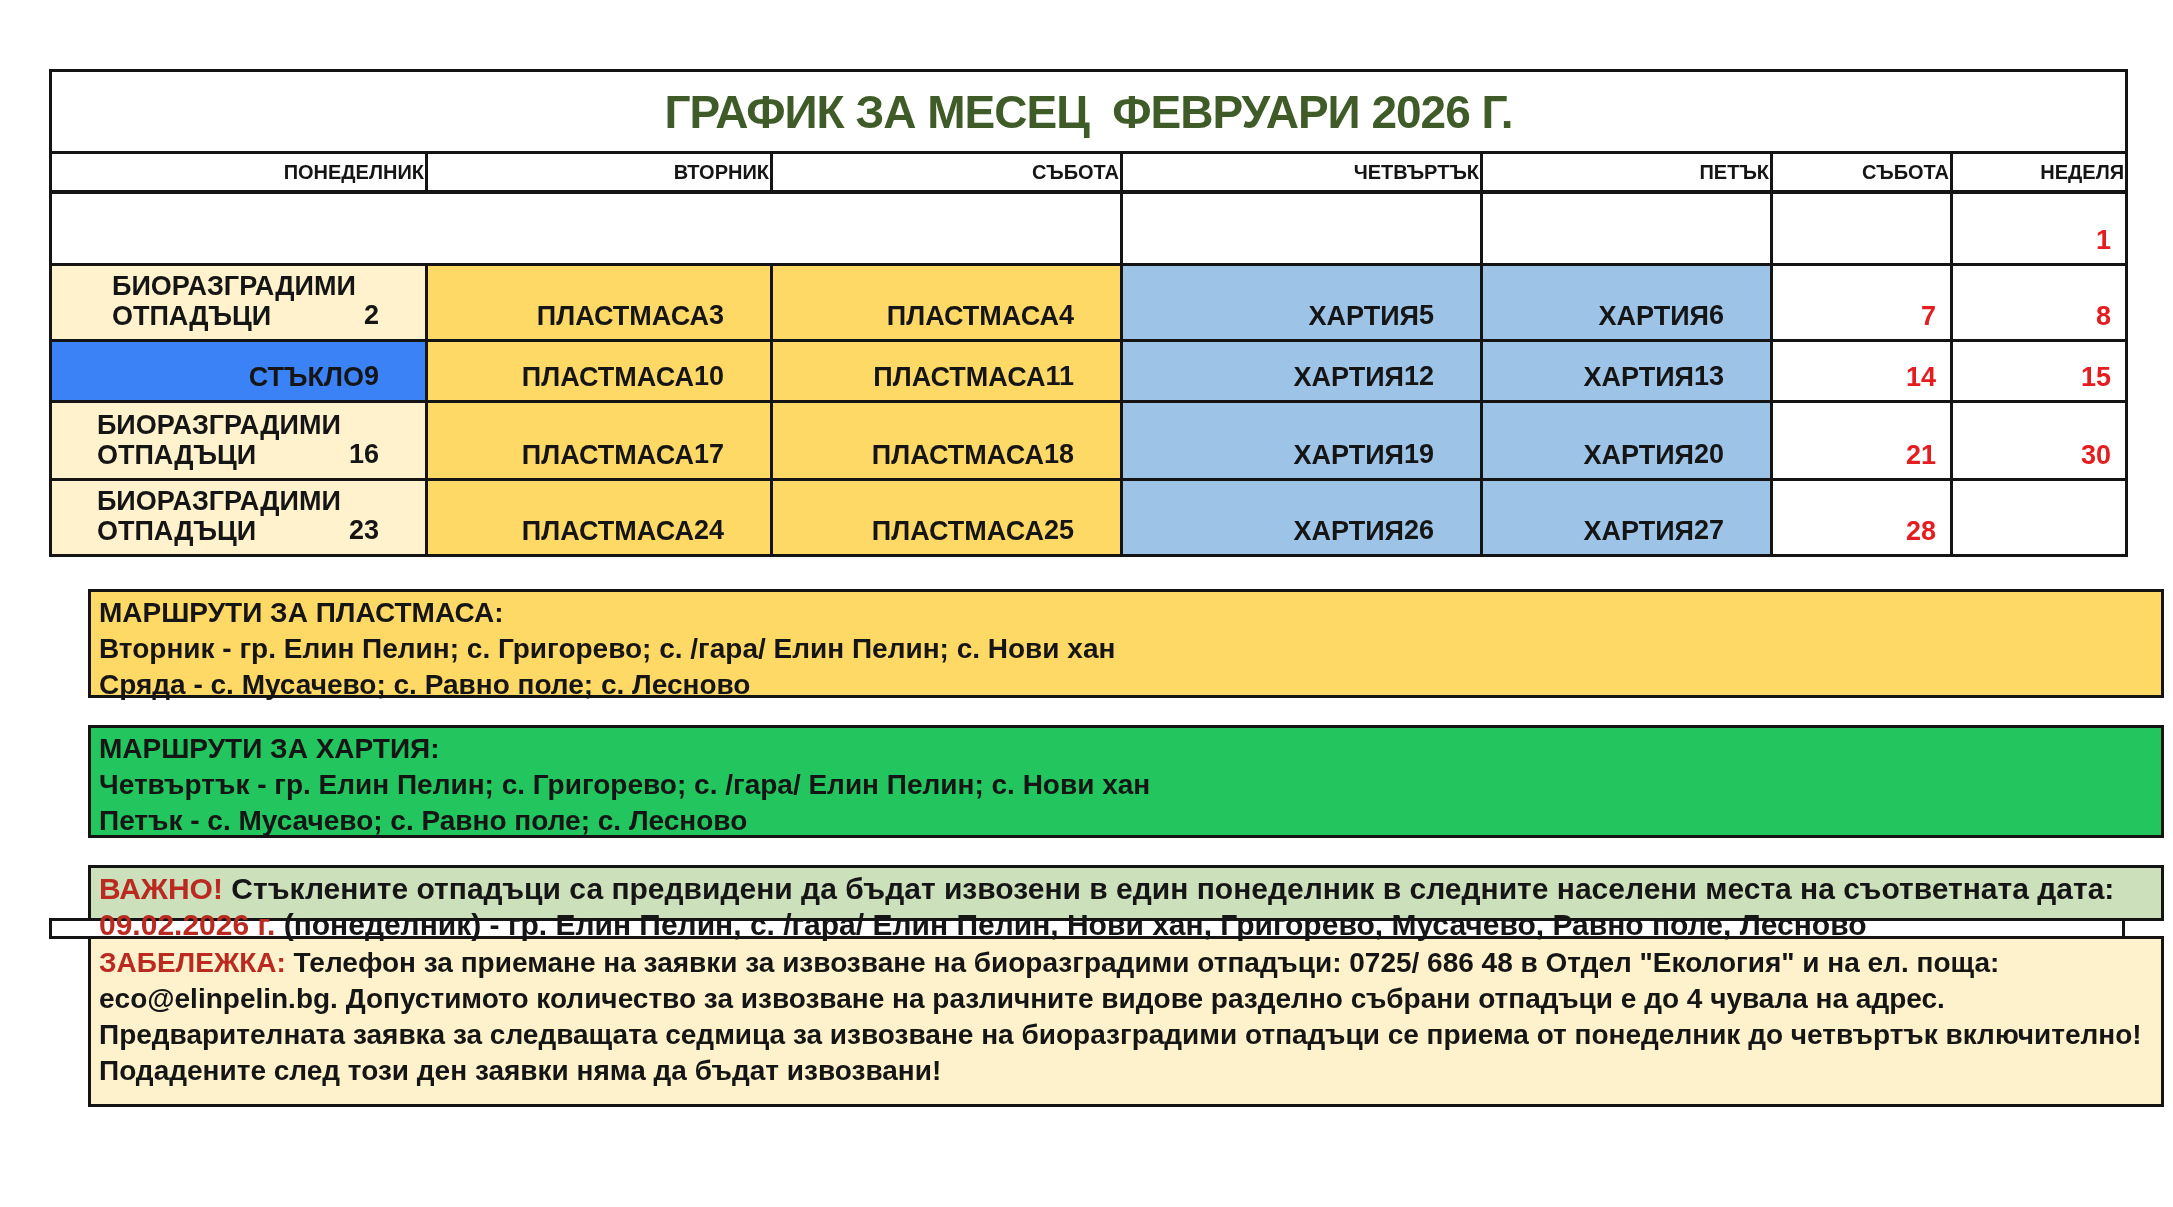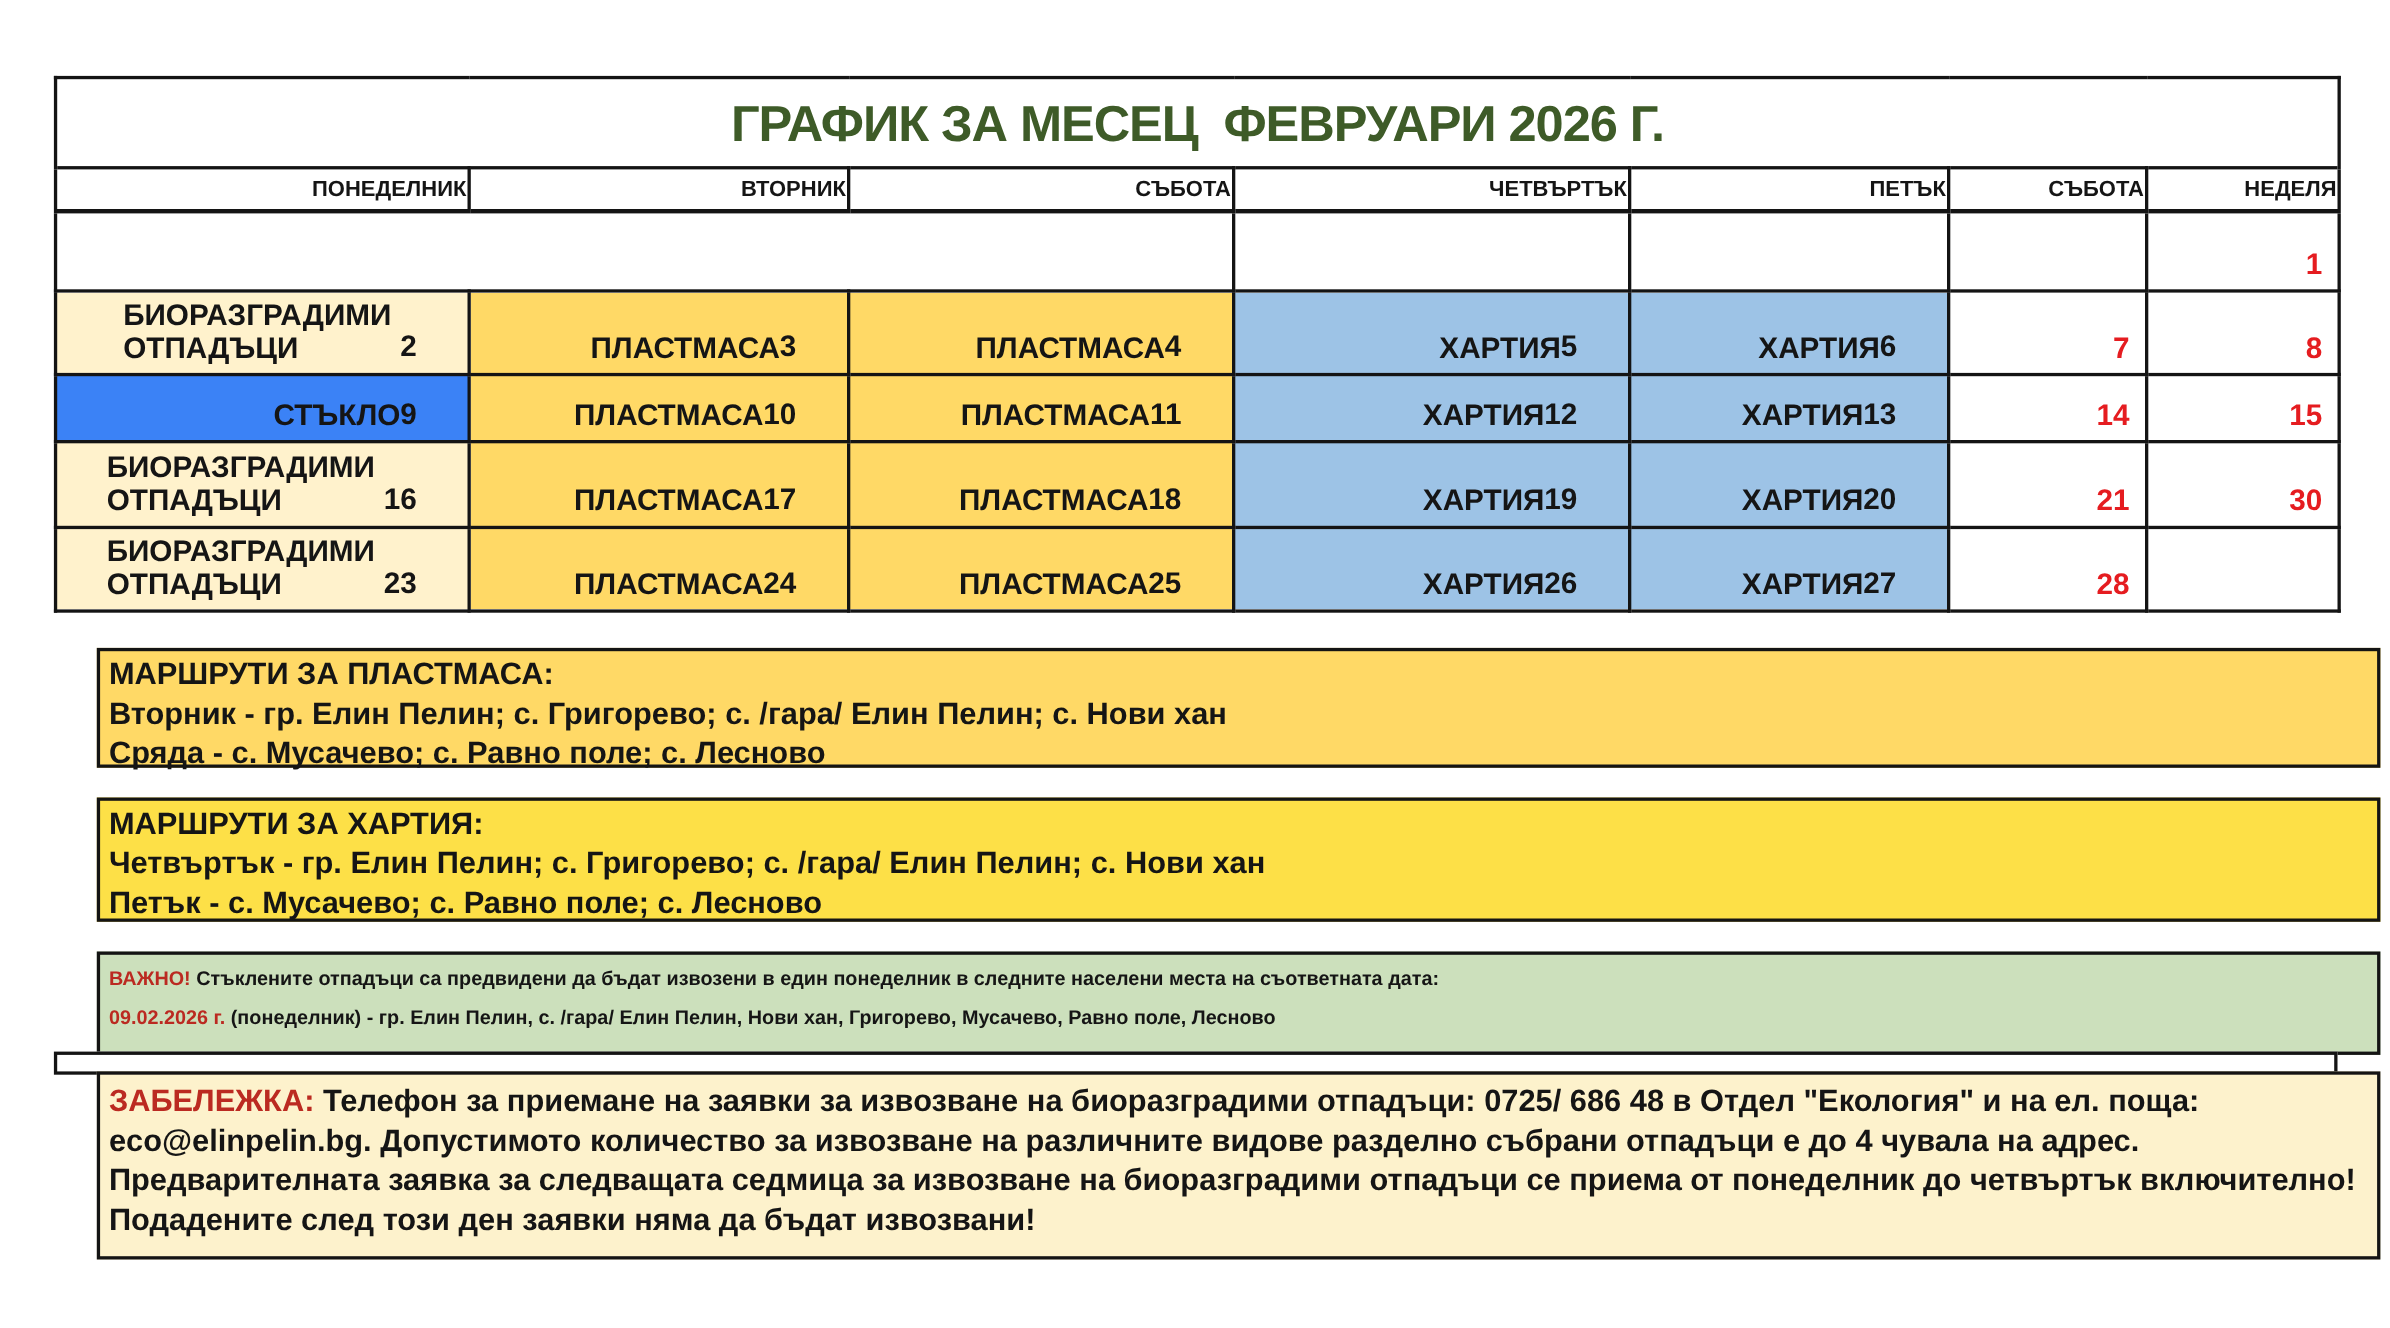--- a/index.html
+++ b/index.html
@@ -46,22 +46,22 @@
   .c-green  {background:#3b82f6;margin-left:32px;}
   .c-white  {background:#ffffff;}
 
   
   .box{
     width:2076px;box-sizing:border-box;border:3px solid #141414;
     padding:3px 8px 0 8px;font-size:28px;line-height:36px;text-align:left;margin-left:39px;
   }
   .box .red{color:#BB2A21;}
   .box-plastic{margin-top:32px;height:109px;background:#FFD966;}
-  .box-paper  {margin-top:27px;height:113px;background:#fde047;}
-  .box-important{margin-top:27px;height:94px;background:#CCE0BC;font-size:18px;}
+  .box-paper  {margin-top:27px;height:113px;background:#22c55e;}
+  .box-important{margin-top:27px;height:56px;background:#CCE0BC;font-size:30px;}
   .spacer-strip{
     width:2076px;height:21px;box-sizing:border-box;margin-top:-3px;
     border:3px solid #141414;background:#ffffff;
   }
   .box-note{margin-top:-3px;height:171px;background:#FDF2CC;padding-top:6px;}
 </style>
 </head>
 <body>
 
 <div class="page">

